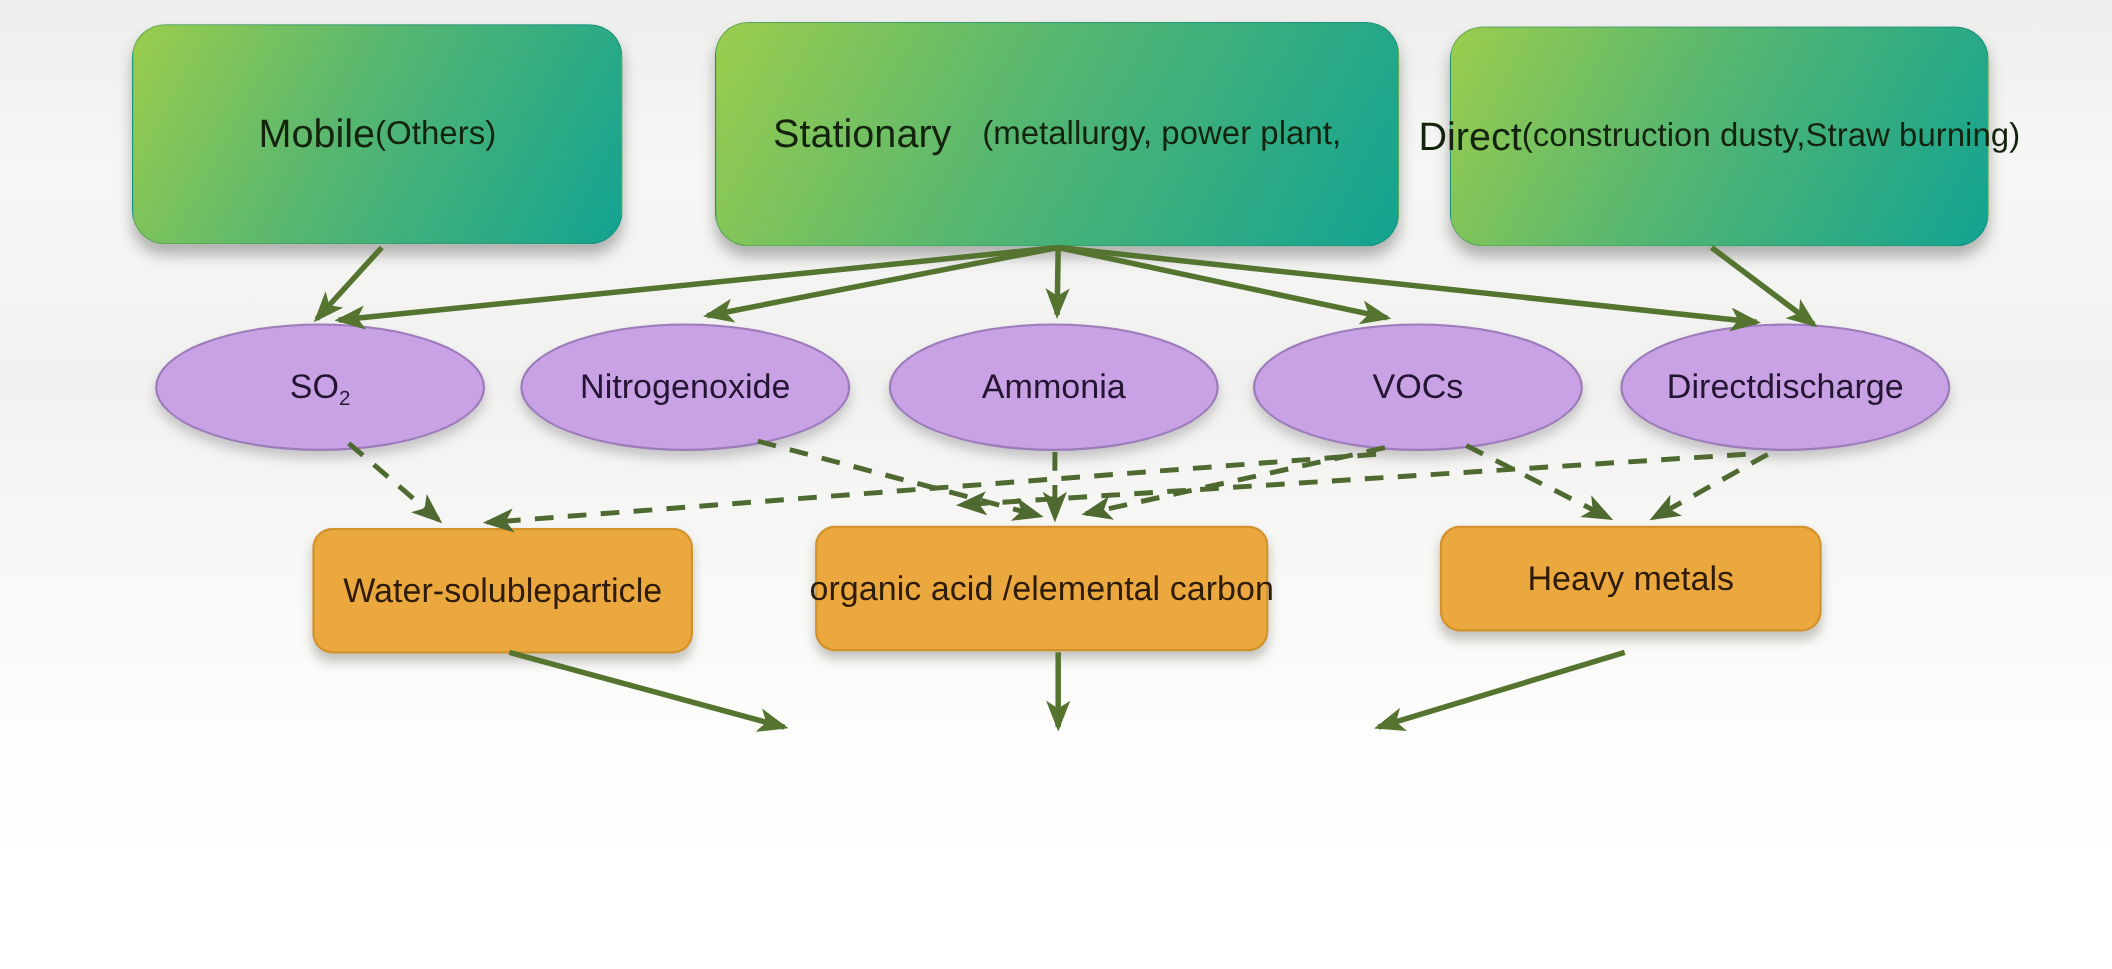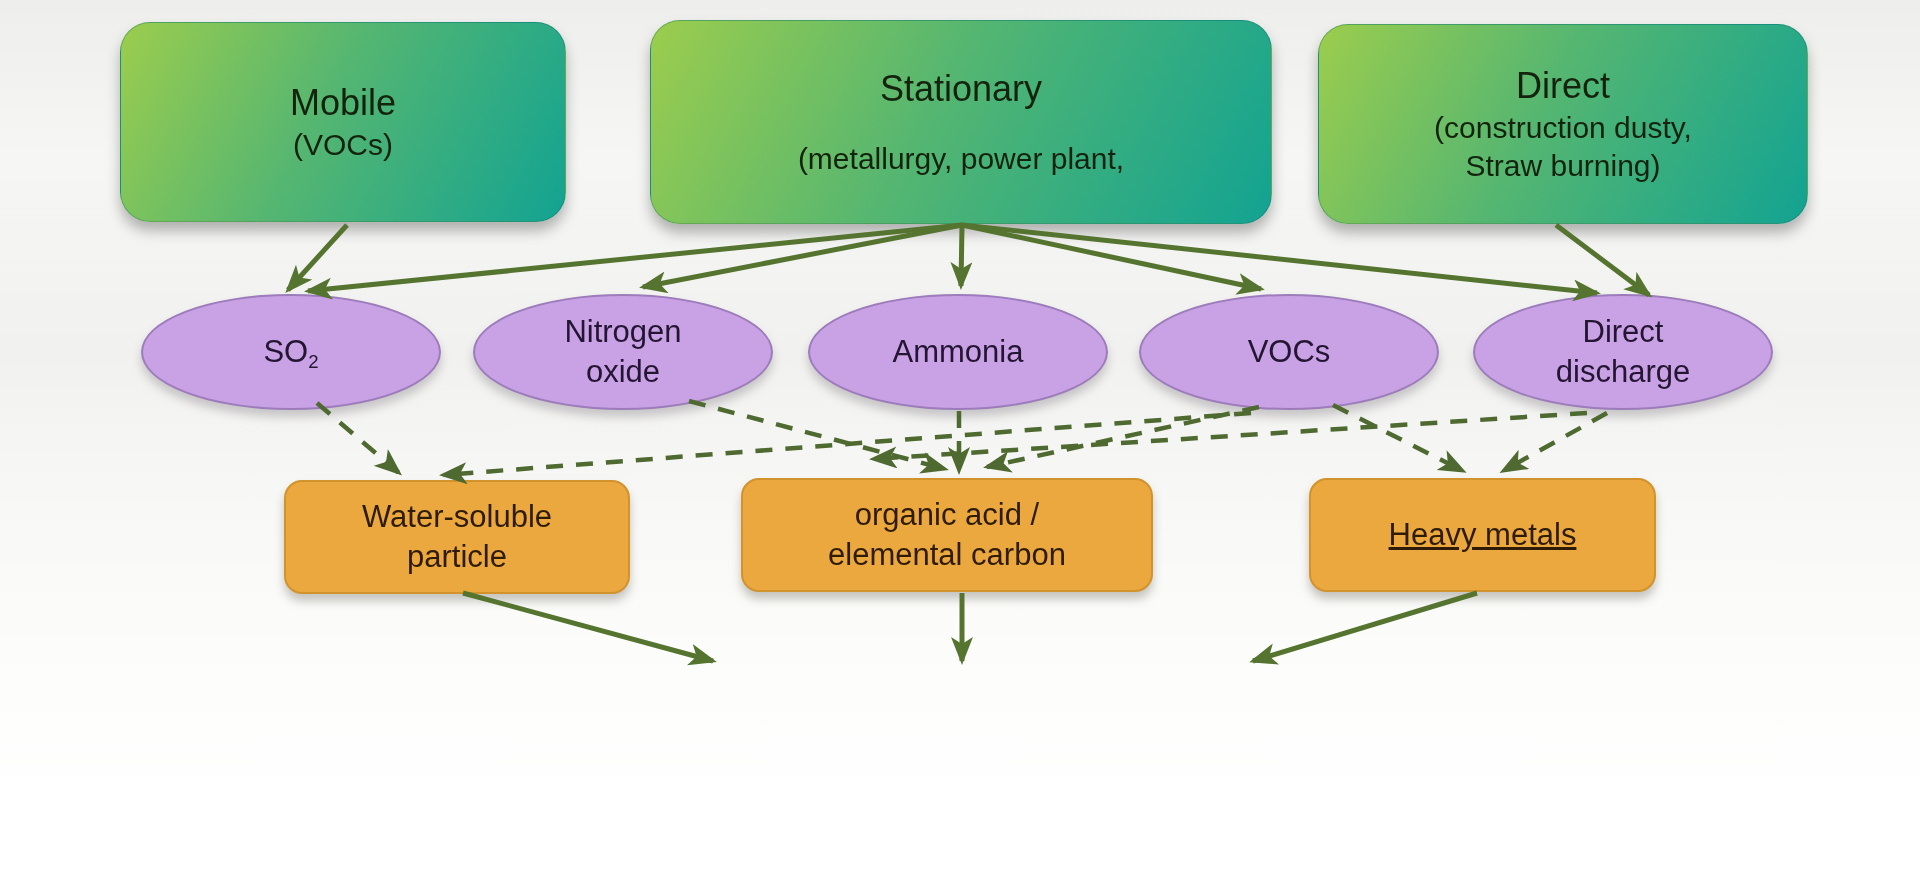--- a/index.html
+++ b/index.html
@@ -3,21 +3,21 @@
 <meta charset="utf-8">
 <style>
   html,body{margin:0;padding:0;background:#ffffff;}
   #stage{
     position:relative;width:1920px;height:881px;overflow:hidden;
     background:linear-gradient(180deg,#eeeeec 0%,#f6f6f4 18%,#f1f1ef 40%,#f8f8f6 58%,#fdfdfc 78%,#ffffff 93%);
     font-family:"Liberation Sans",sans-serif;
   }
   #edges{position:absolute;left:0;top:0;width:1920px;height:881px;z-index:3;pointer-events:none;}
   .node{
-    position:absolute;z-index:2;display:flex;flex-direction:column;justify-content:center;
+    position:absolute;z-index:2;display:flex;justify-content:center;align-items:center;
     text-align:center;box-sizing:border-box;padding:4px 10px;
   }
   .node .line{line-height:1.28;white-space:nowrap;}
   .subscript{font-size:0.6em;position:relative;bottom:-0.3em;}
   .green{
     background:linear-gradient(118deg,#9ccd4d 0%,#55b671 45%,#12a392 100%);
     border-radius:30px;border:1px solid rgba(15,105,92,0.35);
     box-shadow:0 9px 13px rgba(95,98,95,0.45);
     font-size:36px;color:#14230d;
   }
@@ -66,21 +66,21 @@
       <line x1="1259" y1="407" x2="987" y2="467" stroke="#4e6a31" stroke-width="4.5" stroke-dasharray="17 13" marker-end="url(#ah-dashed)"></line>
       <line x1="1587" y1="413" x2="873" y2="459" stroke="#4e6a31" stroke-width="4.5" stroke-dasharray="17 13" marker-end="url(#ah-dashed)"></line>
       <line x1="1333" y1="405" x2="1463" y2="471" stroke="#4e6a31" stroke-width="4.5" stroke-dasharray="17 13" marker-end="url(#ah-dashed)"></line>
       <line x1="1607" y1="413" x2="1503" y2="471" stroke="#4e6a31" stroke-width="4.5" stroke-dasharray="17 13" marker-end="url(#ah-dashed)"></line>
       <line x1="463" y1="593" x2="713" y2="661" stroke="#55742f" stroke-width="5" marker-end="url(#ah-solid)"></line>
       <line x1="962" y1="593" x2="962" y2="661" stroke="#55742f" stroke-width="5" marker-end="url(#ah-solid)"></line>
       <line x1="1477" y1="593" x2="1253" y2="661" stroke="#55742f" stroke-width="5" marker-end="url(#ah-solid)"></line>
     </svg>
 <div class="node box green" style="left: 120px; top: 22px; width: 446px; height: 200px;">
       <div class="line"><span>Mobile</span></div>
-      <div class="line small"><span>(VOCs)</span></div>
+      <div class="line small"><span>(Others)</span></div>
     </div>
     <div class="node box green" style="left: 650px; top: 20px; width: 622px; height: 204px; gap: 28px;">
       <div class="line"><span>Stationary</span></div>
       <div class="line small"><span>(metallurgy, power plant,</span></div>
     </div>
     <div class="node box green" style="left: 1318px; top: 24px; width: 490px; height: 200px;">
       <div class="line"><span>Direct</span></div>
       <div class="line small"><span>(construction dusty,</span></div>
       <div class="line small"><span>Straw burning)</span></div>
     </div>
@@ -102,16 +102,16 @@
       <div class="line"><span>VOCs</span></div>
     </div>
     <div class="node box orange" style="left: 284px; top: 480px; width: 346px; height: 114px;">
       <div class="line"><span>Water-soluble</span></div>
       <div class="line"><span>particle</span></div>
     </div>
     <div class="node box orange" style="left: 741px; top: 478px; width: 412px; height: 114px;">
       <div class="line"><span>organic acid /</span></div>
       <div class="line"><span>elemental carbon</span></div>
     </div>
-    <div class="node box orange" style="left: 1309px; top: 478px; width: 347px; height: 114px; text-decoration: underline;">
+    <div class="node box orange" style="left: 1309px; top: 478px; width: 347px; height: 96px;">
       <div class="line"><span>Heavy metals</span></div>
     </div>
   </div>
 
 </body></html>

